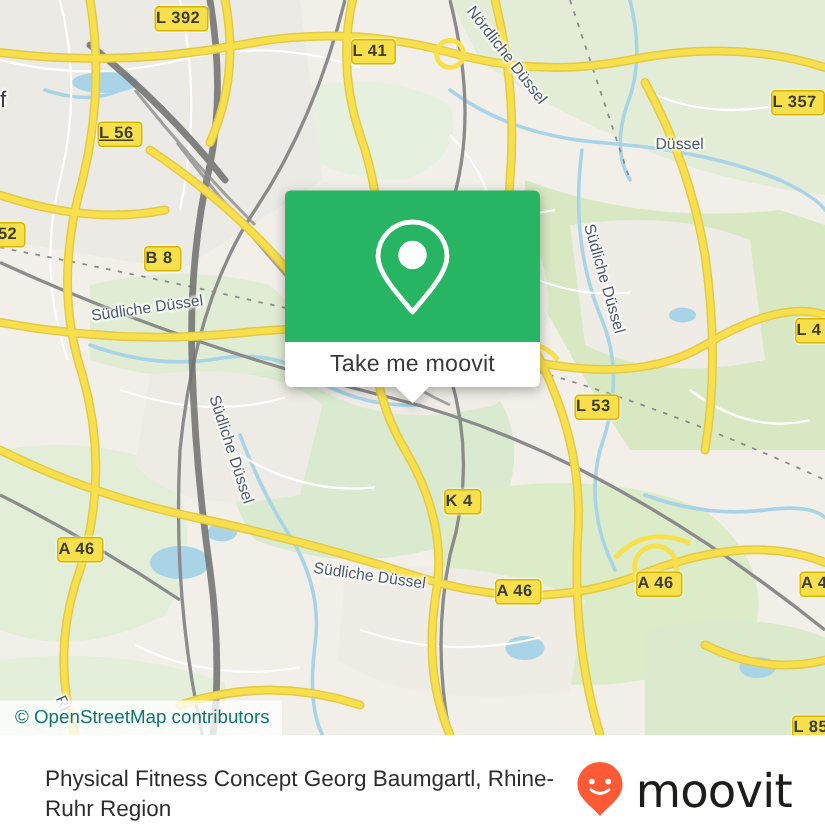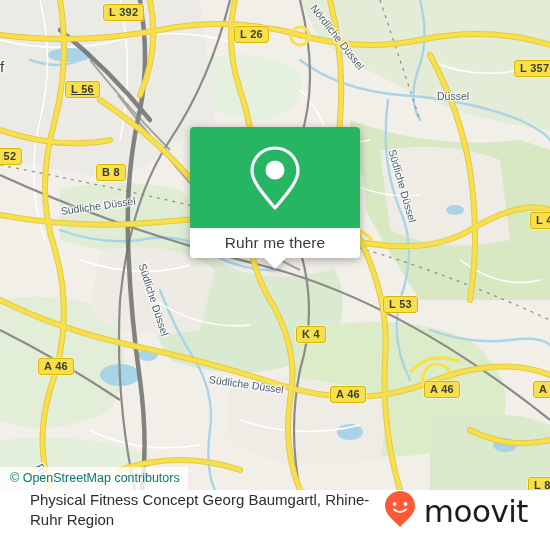--- a/index.html
+++ b/index.html
@@ -22,21 +22,21 @@
   
   .shield{
     position:absolute;
     background:#f7e04b;
     border:1px solid #d9b700;
     border-radius:3px;
     color:#3d3d35;
     font-size:11px;
     font-weight:bold;
     letter-spacing:.3px;
-    padding:1px 5px 2px 5px;
+    padding:1px 5px 2px 0;
     line-height:12px;
     white-space:nowrap;
     font-family:"Liberation Sans", sans-serif;
     box-shadow:0 0 0 1px rgba(255,255,255,.35);
   }
 
   
   .maplabel{
     position:absolute;
     color:#4a4a46;
@@ -91,21 +91,21 @@
     width:0;height:0;margin-left:-11px;
     border-left:11px solid transparent;
     border-right:11px solid transparent;
     border-top:11px solid #ffffff;
   }
 
   
   .footer{
     position:absolute;left:0;top:490px;width:550px;height:60px;
     background:#ffffff;
-    display:flex;align-items:flex-start;
+    display:flex;align-items:flex-end;
   }
   .footer-title{
     flex:1;
     color:#2d2d2d;
     font-size:15px;
     line-height:20px;
     padding-left:30px;
     padding-right:10px;
     font-family:"Liberation Sans", sans-serif;
   }
@@ -251,46 +251,46 @@
       <div class="maplabel water" style="left:437px;top:90px;text-align:right;">Düssel</div>
       <div class="maplabel water" style="left:398px;top:148px;transform:rotate(74deg);transform-origin:0 0;">Südliche Düssel</div>
       <div class="maplabel water" style="left:60px;top:205px;transform:rotate(-8deg);transform-origin:0 0;">Südliche Düssel</div>
       <div class="maplabel water" style="left:148px;top:262px;transform:rotate(72deg);transform-origin:0 0;">Südliche Düssel</div>
       <div class="maplabel water" style="left:210px;top:373px;transform:rotate(8deg);transform-origin:0 0;">Südliche Düssel</div>
       <div class="maplabel water" style="left:45px;top:462px;transform:rotate(66deg);transform-origin:0 0;">Rh</div>
     </div>
 
     <div>
       <div class="shield" style="left:103px;top:4px;">L 392</div>
-      <div class="shield" style="left:234px;top:26px;">L 26</div>
+      <div class="shield" style="left:234px;top:26px;">L 41</div>
       <div class="shield" style="left:65px;top:81px;text-decoration:underline;">L 56</div>
       <div class="shield" style="left:514px;top:60px;">L 357</div>
       <div class="shield" style="left:-14px;top:148px;">B 52</div>
       <div class="shield" style="left:96px;top:164px;">B 8</div>
       <div class="shield" style="left:530px;top:212px;">L 4</div>
-      <div class="shield" style="left:383px;top:263px;margin-top:33px;">L 53</div>
+      <div class="shield" style="left:383px;top:263px;">L 53</div>
       <div class="shield" style="left:296px;top:326px;">K 4</div>
       <div class="shield" style="left:38px;top:358px;">A 46</div>
       <div class="shield" style="left:330px;top:386px;">A 46</div>
       <div class="shield" style="left:424px;top:381px;">A 46</div>
       <div class="shield" style="left:533px;top:381px;">A 4</div>
       <div class="shield" style="left:528px;top:477px;">L 85</div>
     </div>
 
     <div class="callout">
       <div class="callout-green">
         <span>
           <svg width="56" height="68" viewBox="0 0 56 68" aria-hidden="true">
             <path d="M28 4 C15.3 4 5 14.3 5 27 C5 38 18 52 28 64 C38 52 51 38 51 27 C51 14.3 40.7 4 28 4 Z" fill="none" stroke="#ffffff" stroke-width="3.2" stroke-linejoin="round"></path>
             <circle cx="28" cy="26" r="9.5" fill="#ffffff"></circle>
           </svg>
         </span>
       </div>
       <div class="callout-white">
-        <span class="callout-label">Ruhr me there</span>
+        <span class="callout-label">Take me moovit</span>
         <span class="callout-tip"></span>
       </div>
     </div>
 
     <div class="attrib">© OpenStreetMap contributors</div>
   </div>
 
   <div class="footer">
     <div class="footer-title">Physical Fitness Concept Georg Baumgartl, Rhine-Ruhr Region</div>
     <div class="brand">

